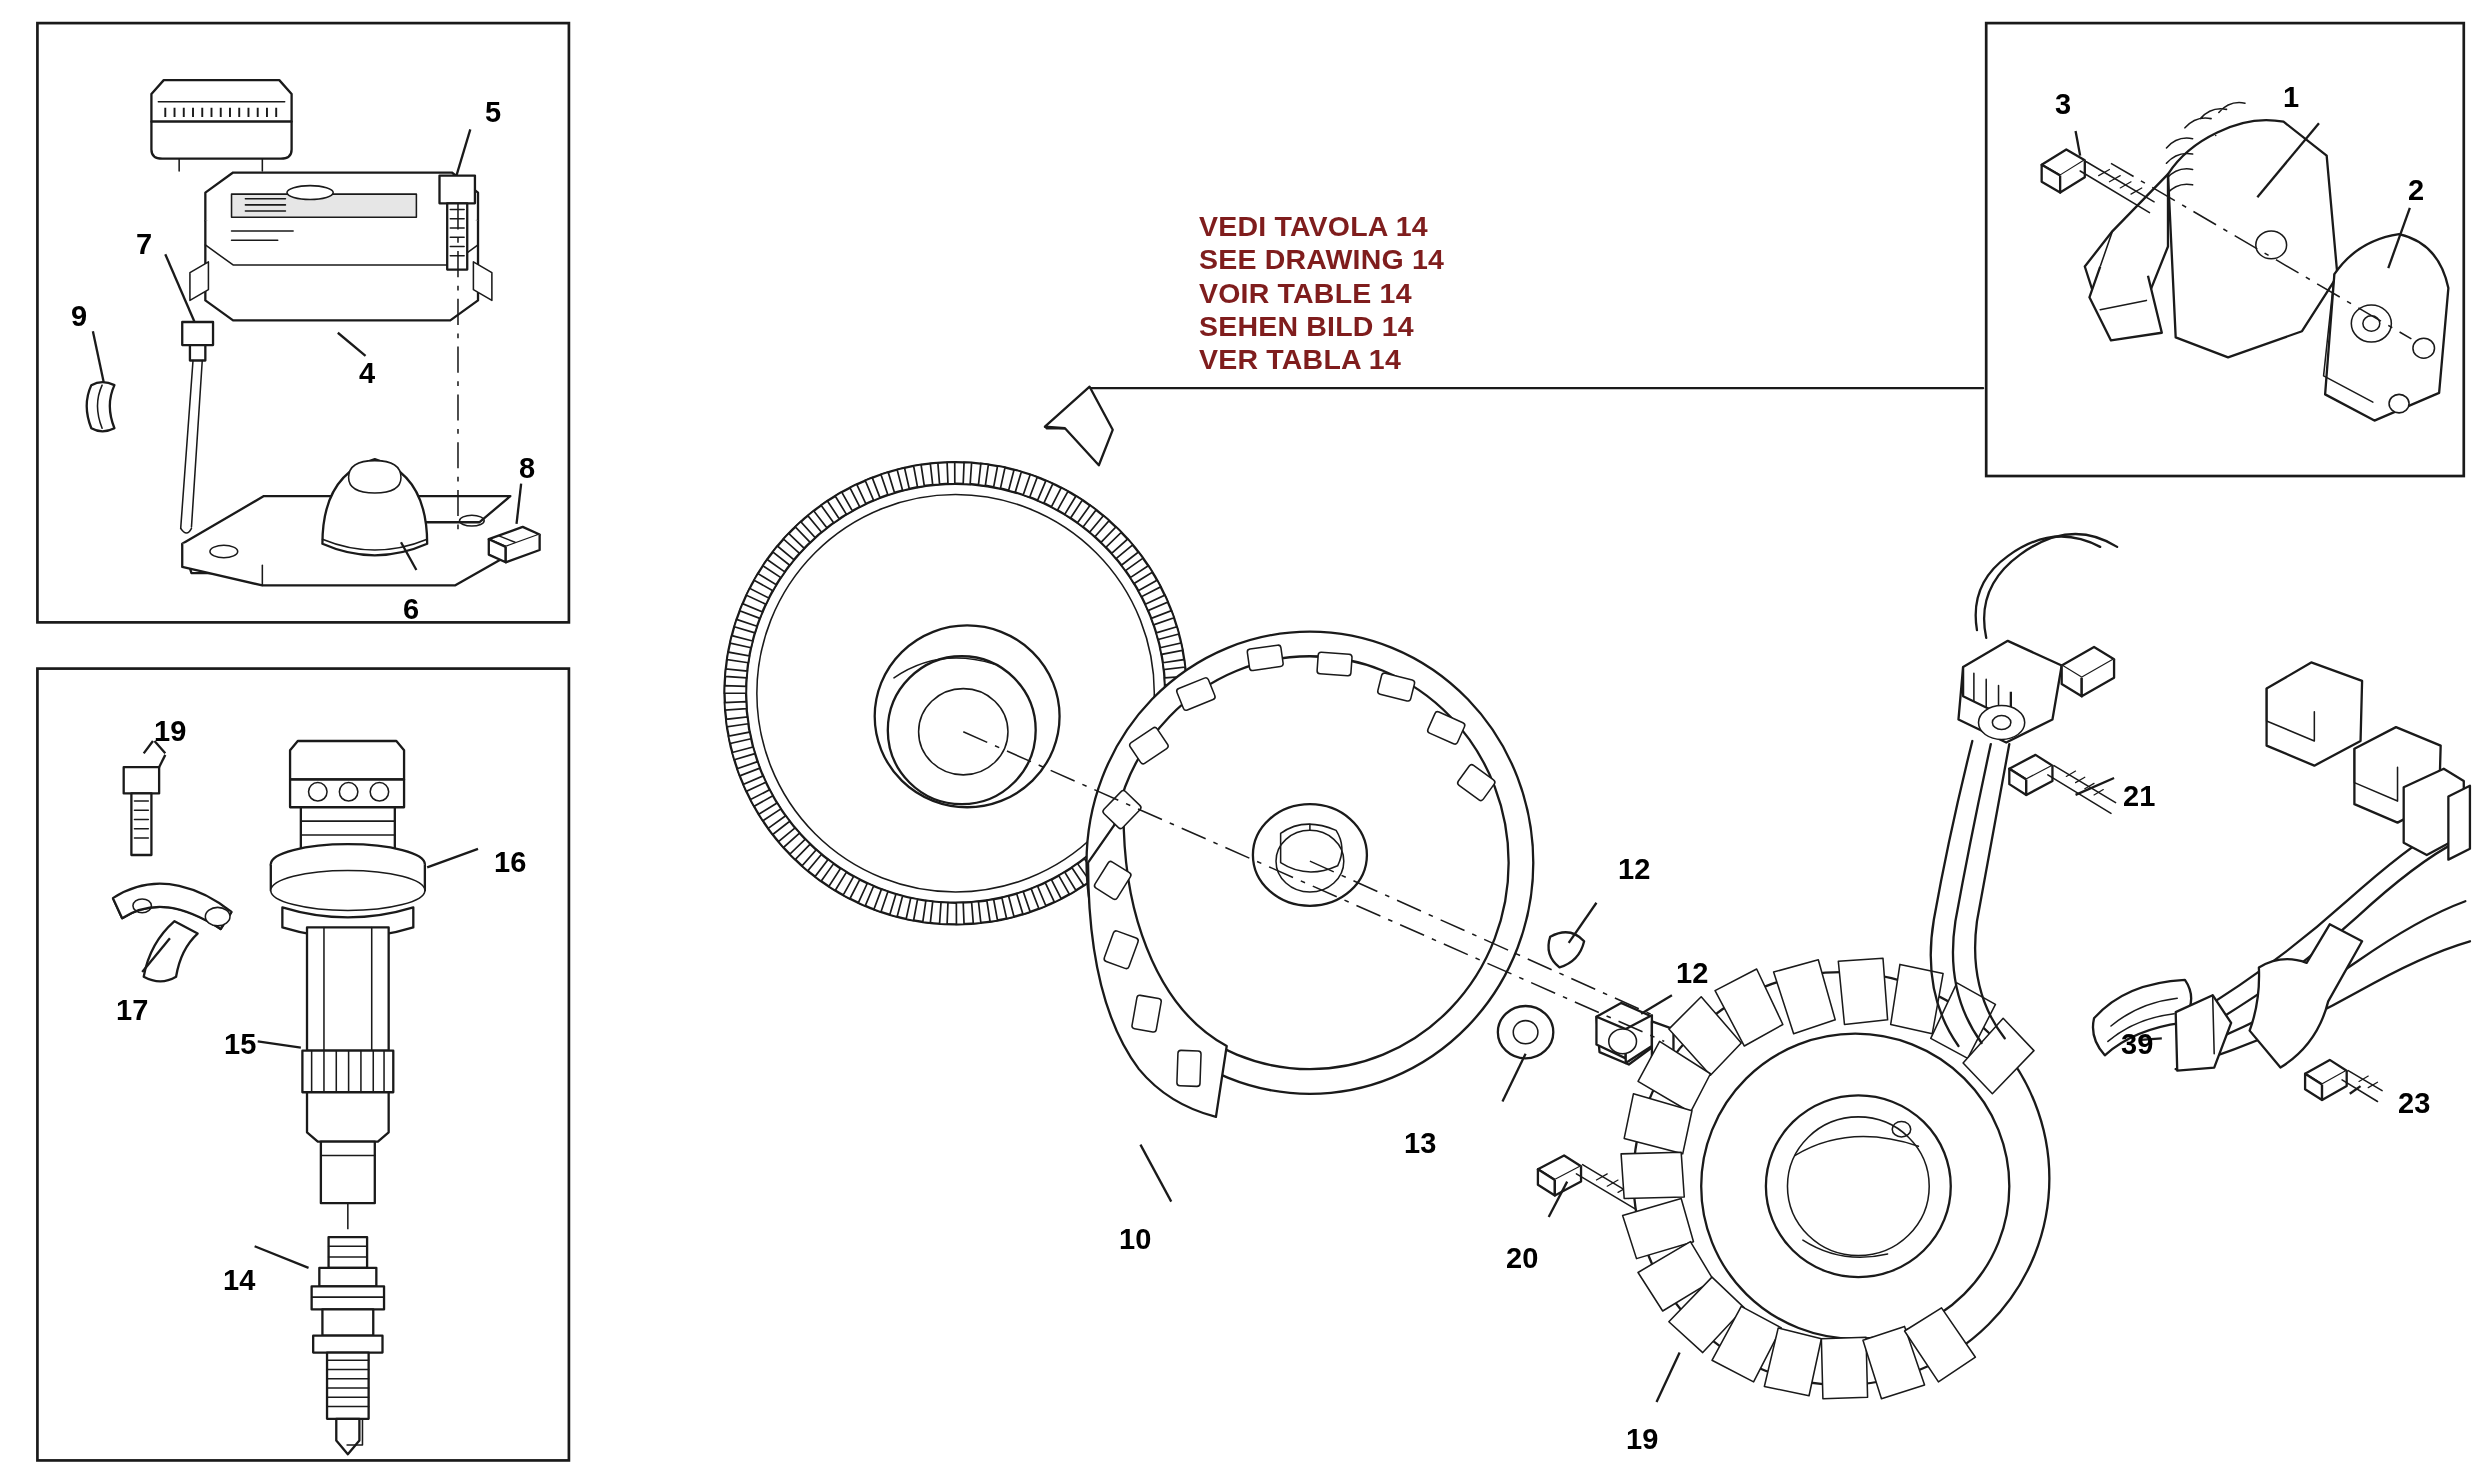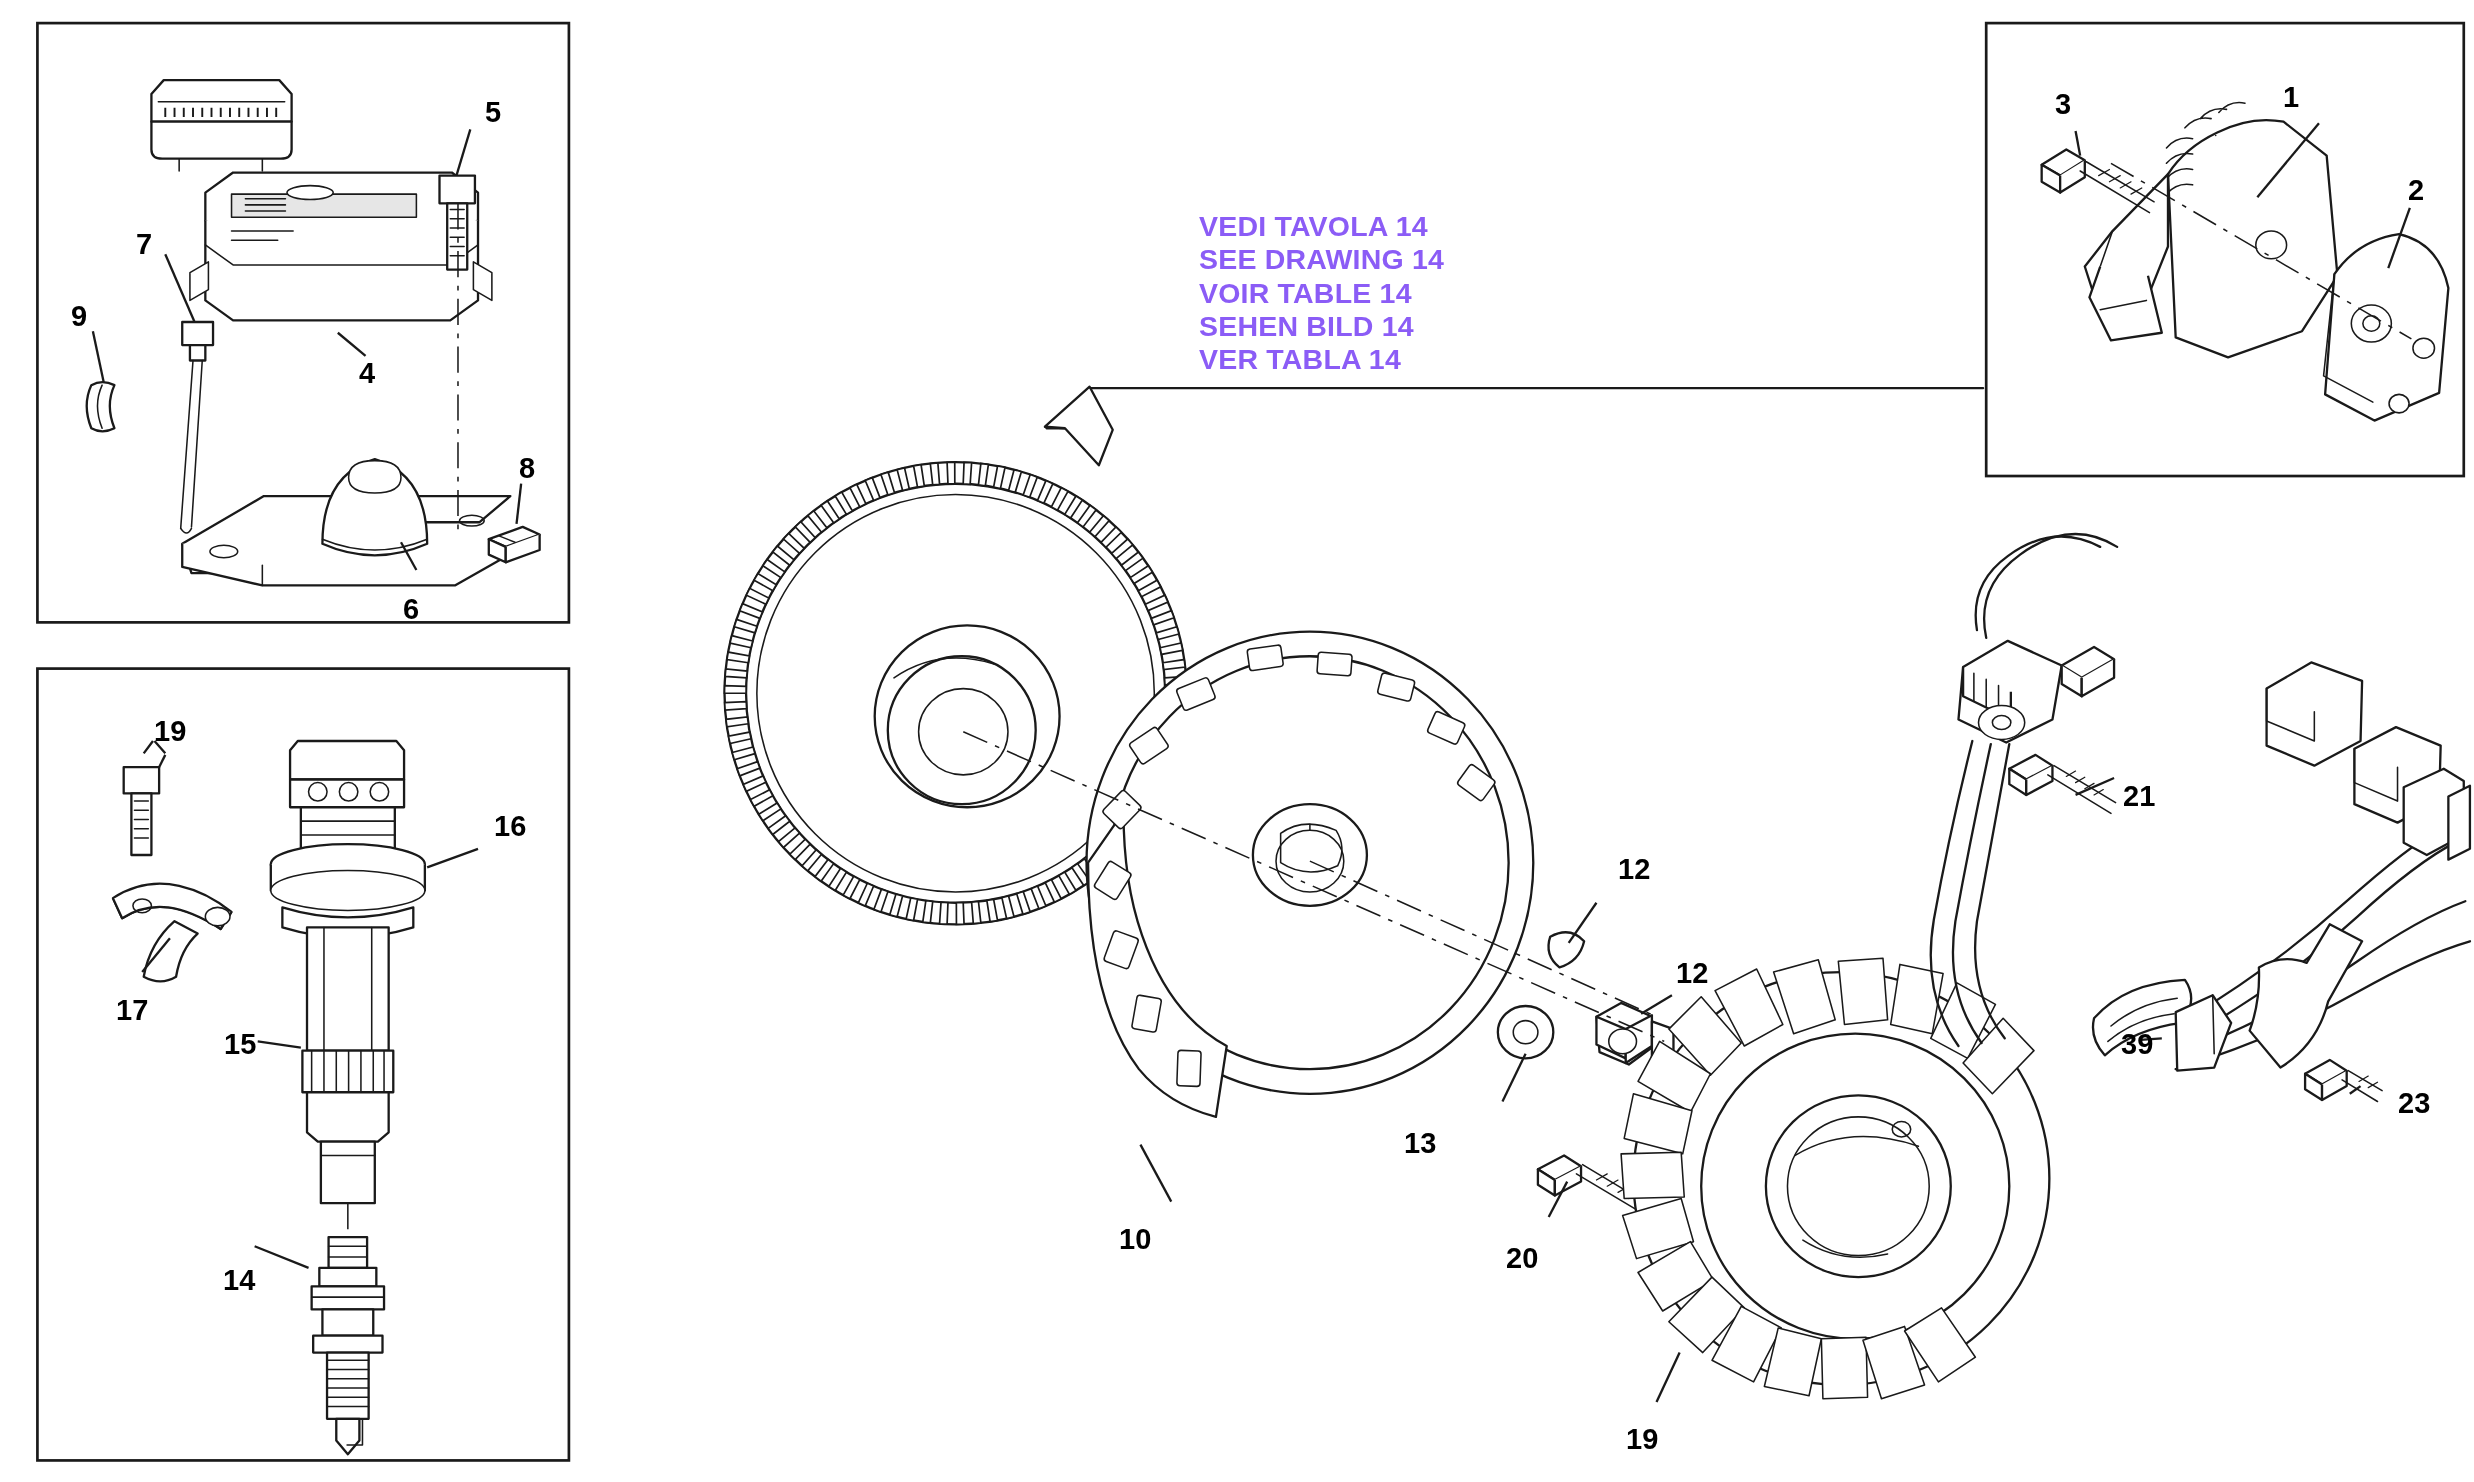--- a/index.html
+++ b/index.html
@@ -35,21 +35,21 @@
     color: #000000;
     white-space: nowrap;
     line-height: 1;
   }
   .noteblock {
     position: absolute;
     font-family: "Liberation Sans", sans-serif;
     font-weight: bold;
     font-size: 28.5px;
     line-height: 1.17;
-    color: #8b5cf6;
+    color: #7f1d1d;
     white-space: nowrap;
   }
   .noteblock div { letter-spacing: 0.2px; }
 </style>
 </head>
 <body>
 
 <div id="sheet">
 
   <svg class="layer" viewBox="0 0 3212 1924" xmlns="http://www.w3.org/2000/svg">
@@ -501,21 +501,21 @@
   <div class="callout" style="left:403px; top:595px;">6</div>
   <div class="callout" style="left:136px; top:230px;">7</div>
   <div class="callout" style="left:519px; top:454px;">8</div>
   <div class="callout" style="left:71px; top:302px;">9</div>
   <div class="callout" style="left:1119px; top:1225px;">10</div>
   <div class="callout" style="left:1618px; top:855px;">12</div>
   <div class="callout" style="left:1676px; top:959px;">12</div>
   <div class="callout" style="left:1404px; top:1129px;">13</div>
   <div class="callout" style="left:223px; top:1266px;">14</div>
   <div class="callout" style="left:224px; top:1030px;">15</div>
-  <div class="callout" style="left:494px; top:812px;">16</div>
+  <div class="callout" style="left:494px; top:848px;">16</div>
   <div class="callout" style="left:116px; top:996px;">17</div>
   <div class="callout" style="left:154px; top:717px;">19</div>
   <div class="callout" style="left:1626px; top:1425px;">19</div>
   <div class="callout" style="left:1506px; top:1244px;">20</div>
   <div class="callout" style="left:2123px; top:770px;margin-top:12px;">21</div>
   <div class="callout" style="left:2121px; top:1030px;">39</div>
   <div class="callout" style="left:2367px; top:1089px;margin-left:31px;">23</div>
 
 </div>
 

